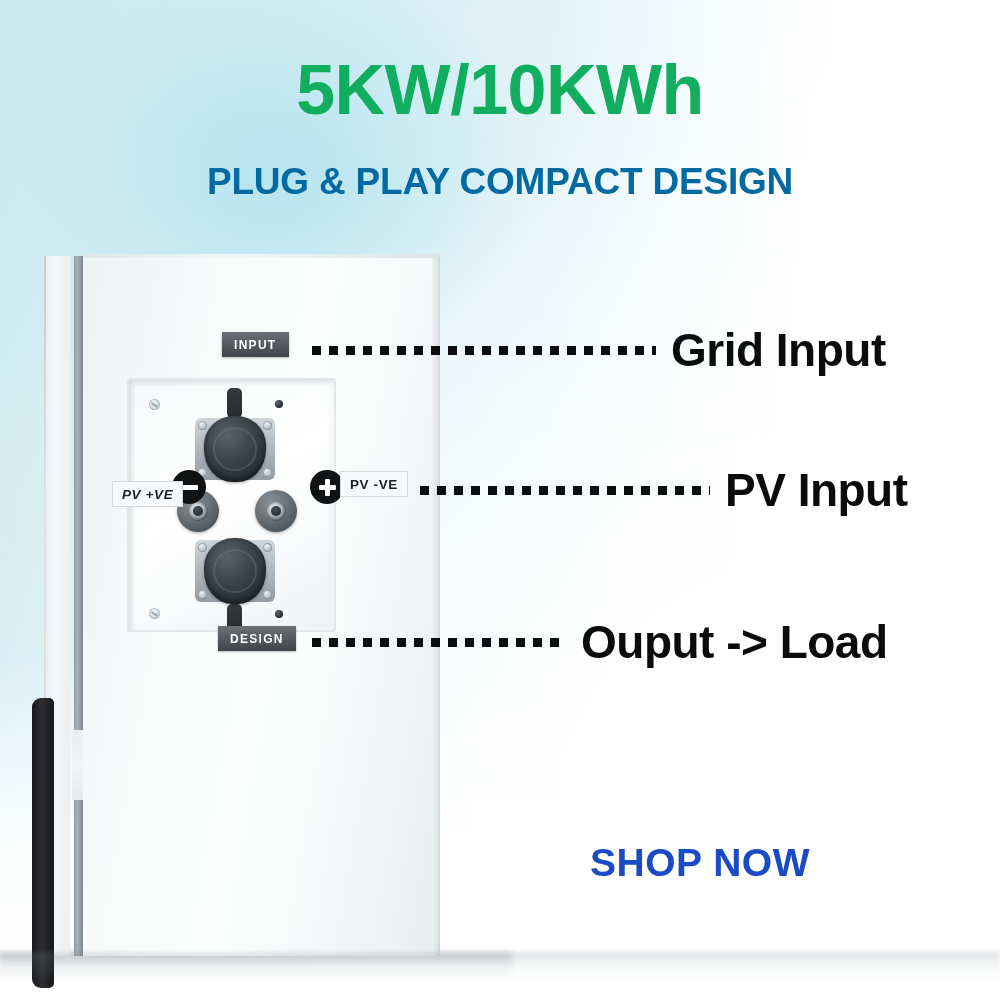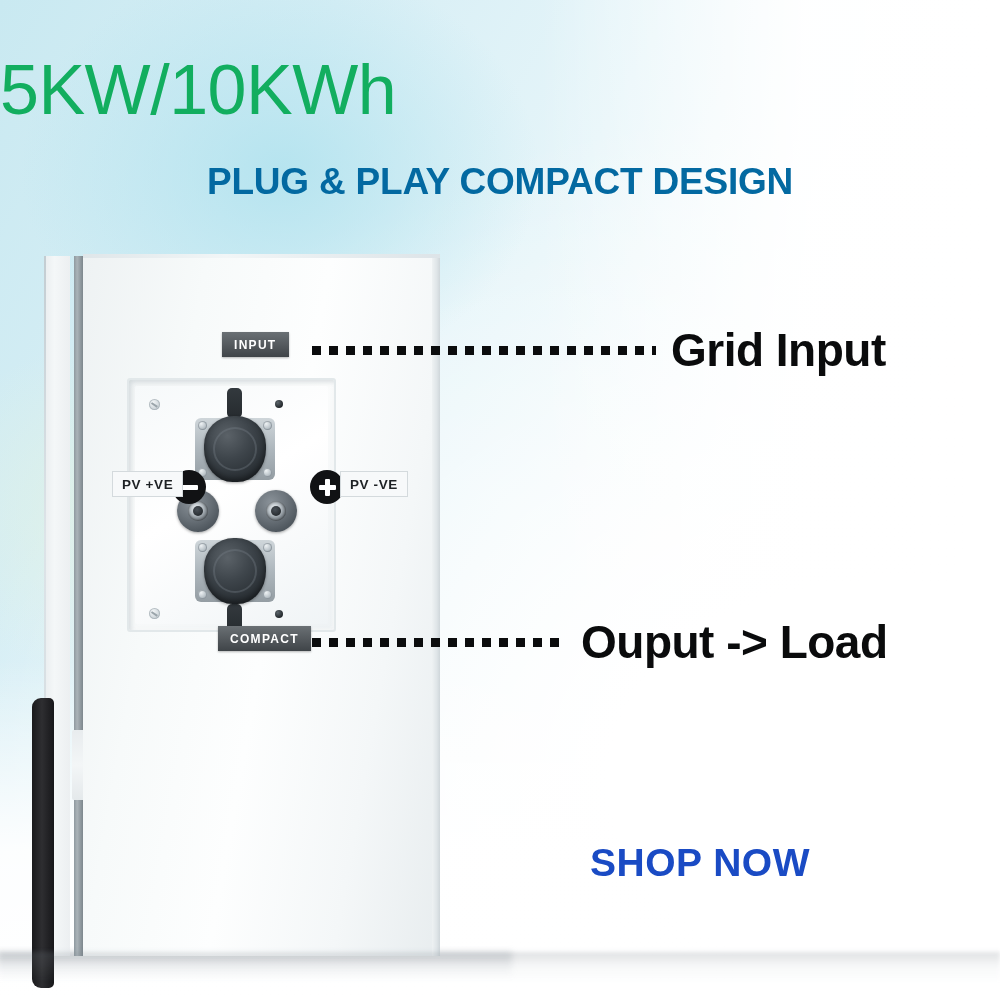--- a/index.html
+++ b/index.html
@@ -62,22 +62,23 @@
     height: 34%;
     background: linear-gradient(180deg, rgba(255,255,255,0) 0%, rgba(255,255,255,0.92) 56%, #ffffff 100%);
   }
 
   
   .headline {
     position: absolute;
     left: 0;
     top: 55px;
     width: 100%;
+    text-align: center;
     font-size: 70px;
-    font-weight: 400;
+    font-weight: 700;
     letter-spacing: -0.5px;
     line-height: 1;
   }
   .subhead {
     position: absolute;
     left: 0;
     top: 163px;
     width: 100%;
     text-align: center;
     font-size: 37px;
@@ -376,21 +377,21 @@
     background: #f7f9fa;
     border: 1px solid #d4dadd;
     color: #1d2124;
     font-size: 13.5px;
     font-weight: 700;
     letter-spacing: 0.6px;
     padding: 5px 9px 4px 9px;
     white-space: nowrap;
     font-family: "Liberation Sans", sans-serif;
   }
-  .lbl-pvpos { left: 112px; top: 471px; }
+  .lbl-pvpos { left: 112px; top: 481px; font-style: italic; }
   .lbl-pvneg { left: 340px; top: 471px; text-align: right; }
 
   
   .plate-label {
     position: absolute;
     background: linear-gradient(180deg, #6a7074 0%, #53585c 55%, #3f4448 100%);
     color: #ffffff;
     font-size: 12px;
     font-weight: 700;
     letter-spacing: 1.3px;
@@ -520,30 +521,37 @@
     <span class="bar-h"></span>
   </div>
   <div class="polarity pol-plus">
     <span class="bar-h"></span>
     <span class="bar-v"></span>
   </div>
 
   <div class="dev-label lbl-pvpos">PV +VE</div>
   <div class="dev-label lbl-pvneg">PV -VE</div>
   <div class="plate-label lbl-input">INPUT</div>
-  <div class="plate-label lbl-output">COMPACT</div>
+  <div class="plate-label lbl-output">DESIGN</div>
 
   <div class="callout co1">
     <span class="leader"></span>
     <svg class="arrowhead" width="34" height="40" viewBox="0 0 34 40">
       <path d="M2 4 L30 20 L2 36 L2 26 L14 20 L2 14 Z" fill="#0b0c0d"></path>
     </svg>
     <span class="callout-text">Grid Input</span>
   </div>
 
+  <div class="callout co2">
+    <span class="leader"></span>
+    <svg class="arrowhead" width="34" height="40" viewBox="0 0 34 40">
+      <path d="M2 4 L30 20 L2 36 L2 26 L14 20 L2 14 Z" fill="#0b0c0d"></path>
+    </svg>
+    <span class="callout-text">PV Input</span>
+  </div>
 
   <div class="callout co3">
     <span class="leader"></span>
     <svg class="arrowhead" width="34" height="40" viewBox="0 0 34 40">
       <path d="M2 4 L30 20 L2 36 L2 26 L14 20 L2 14 Z" fill="#0b0c0d"></path>
     </svg>
     <span class="callout-text">Ouput -&gt; Load</span>
   </div>
 
   <div class="cta" style="color: rgb(26, 75, 196);">SHOP NOW</div>

